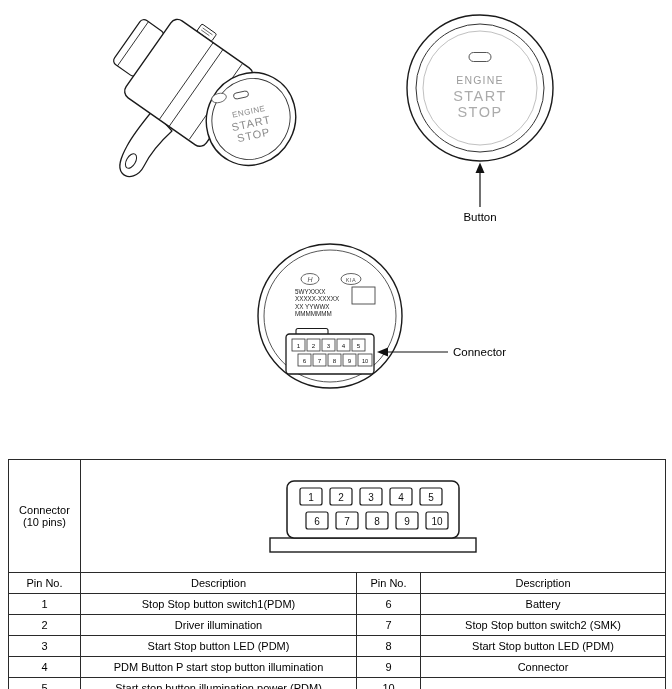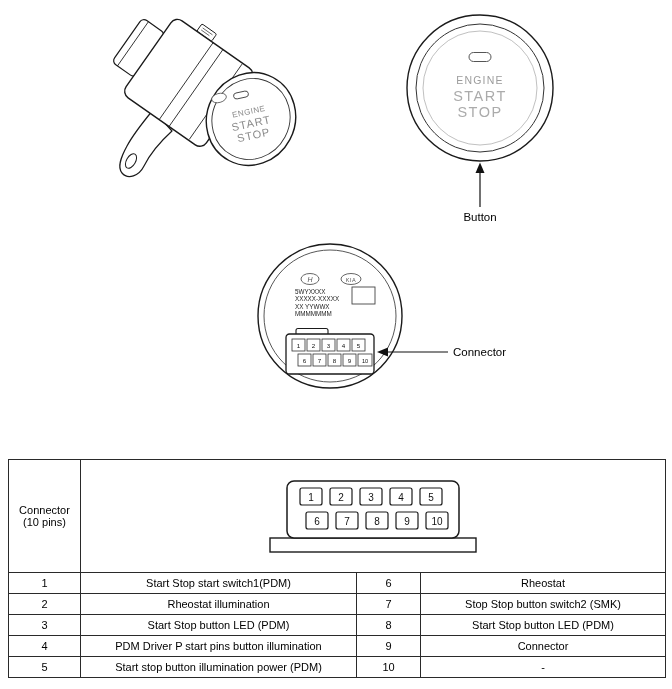--- a/index.html
+++ b/index.html
@@ -162,40 +162,46 @@
               <text x="75" y="46.5">6</text>
               <text x="105" y="46.5">7</text>
               <text x="135" y="46.5">8</text>
               <text x="165" y="46.5">9</text>
               <text x="195" y="46.5">10</text>
             </g>
           </svg>
         </td>
       </tr>
       <tr>
+        <th>Pin No.</th>
+        <th>Description</th>
+        <th>Pin No.</th>
+        <th>Description</th>
+      </tr>
+      <tr>
         <td>1</td>
-        <td>Start Stop start switch1(PDM)</td>
+        <td>Stop Stop button switch1(PDM)</td>
         <td>6</td>
-        <td>Rheostat</td>
+        <td>Battery</td>
       </tr>
       <tr>
         <td>2</td>
-        <td>Rheostat illumination</td>
+        <td>Driver illumination</td>
         <td>7</td>
         <td>Stop Stop button switch2 (SMK)</td>
       </tr>
       <tr>
         <td>3</td>
         <td>Start Stop button LED (PDM)</td>
         <td>8</td>
         <td>Start Stop button LED (PDM)</td>
       </tr>
       <tr>
         <td>4</td>
-        <td>PDM Driver P start pins button illumination</td>
+        <td>PDM Button P start stop button illumination</td>
         <td>9</td>
         <td>Connector</td>
       </tr>
       <tr>
         <td>5</td>
         <td>Start stop button illumination power (PDM)</td>
         <td>10</td>
         <td>-</td>
       </tr>
     </tbody>

